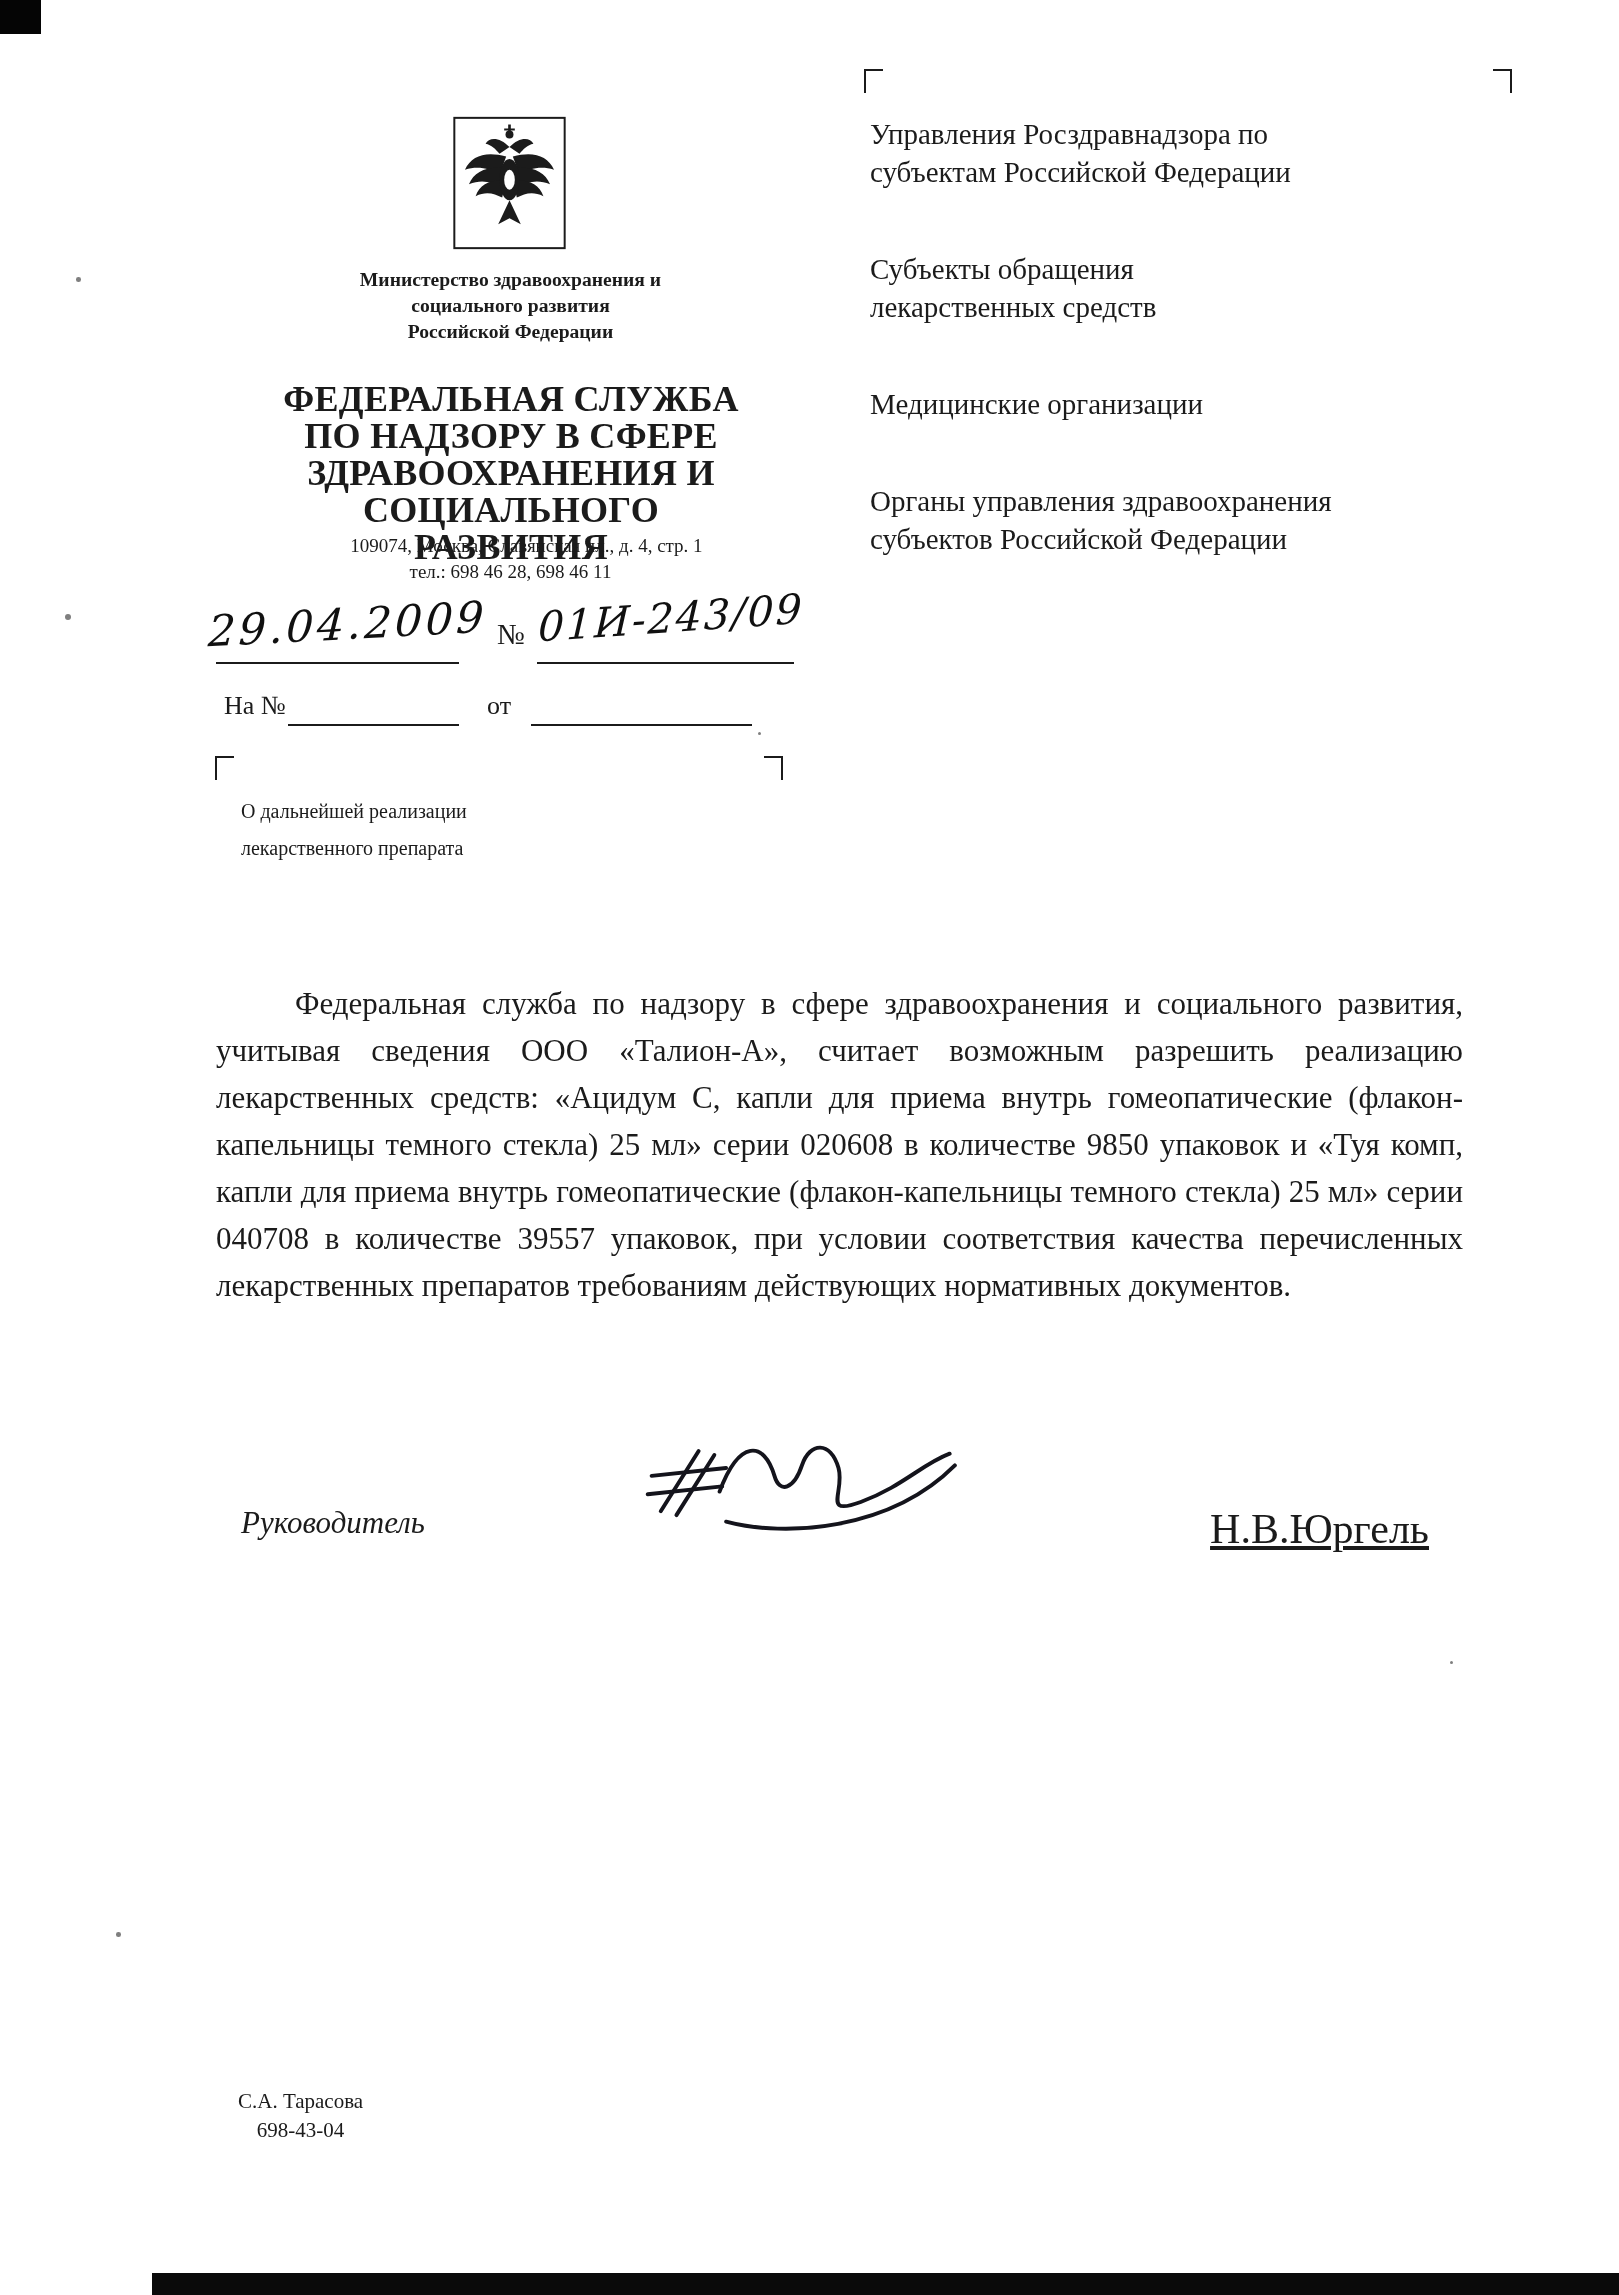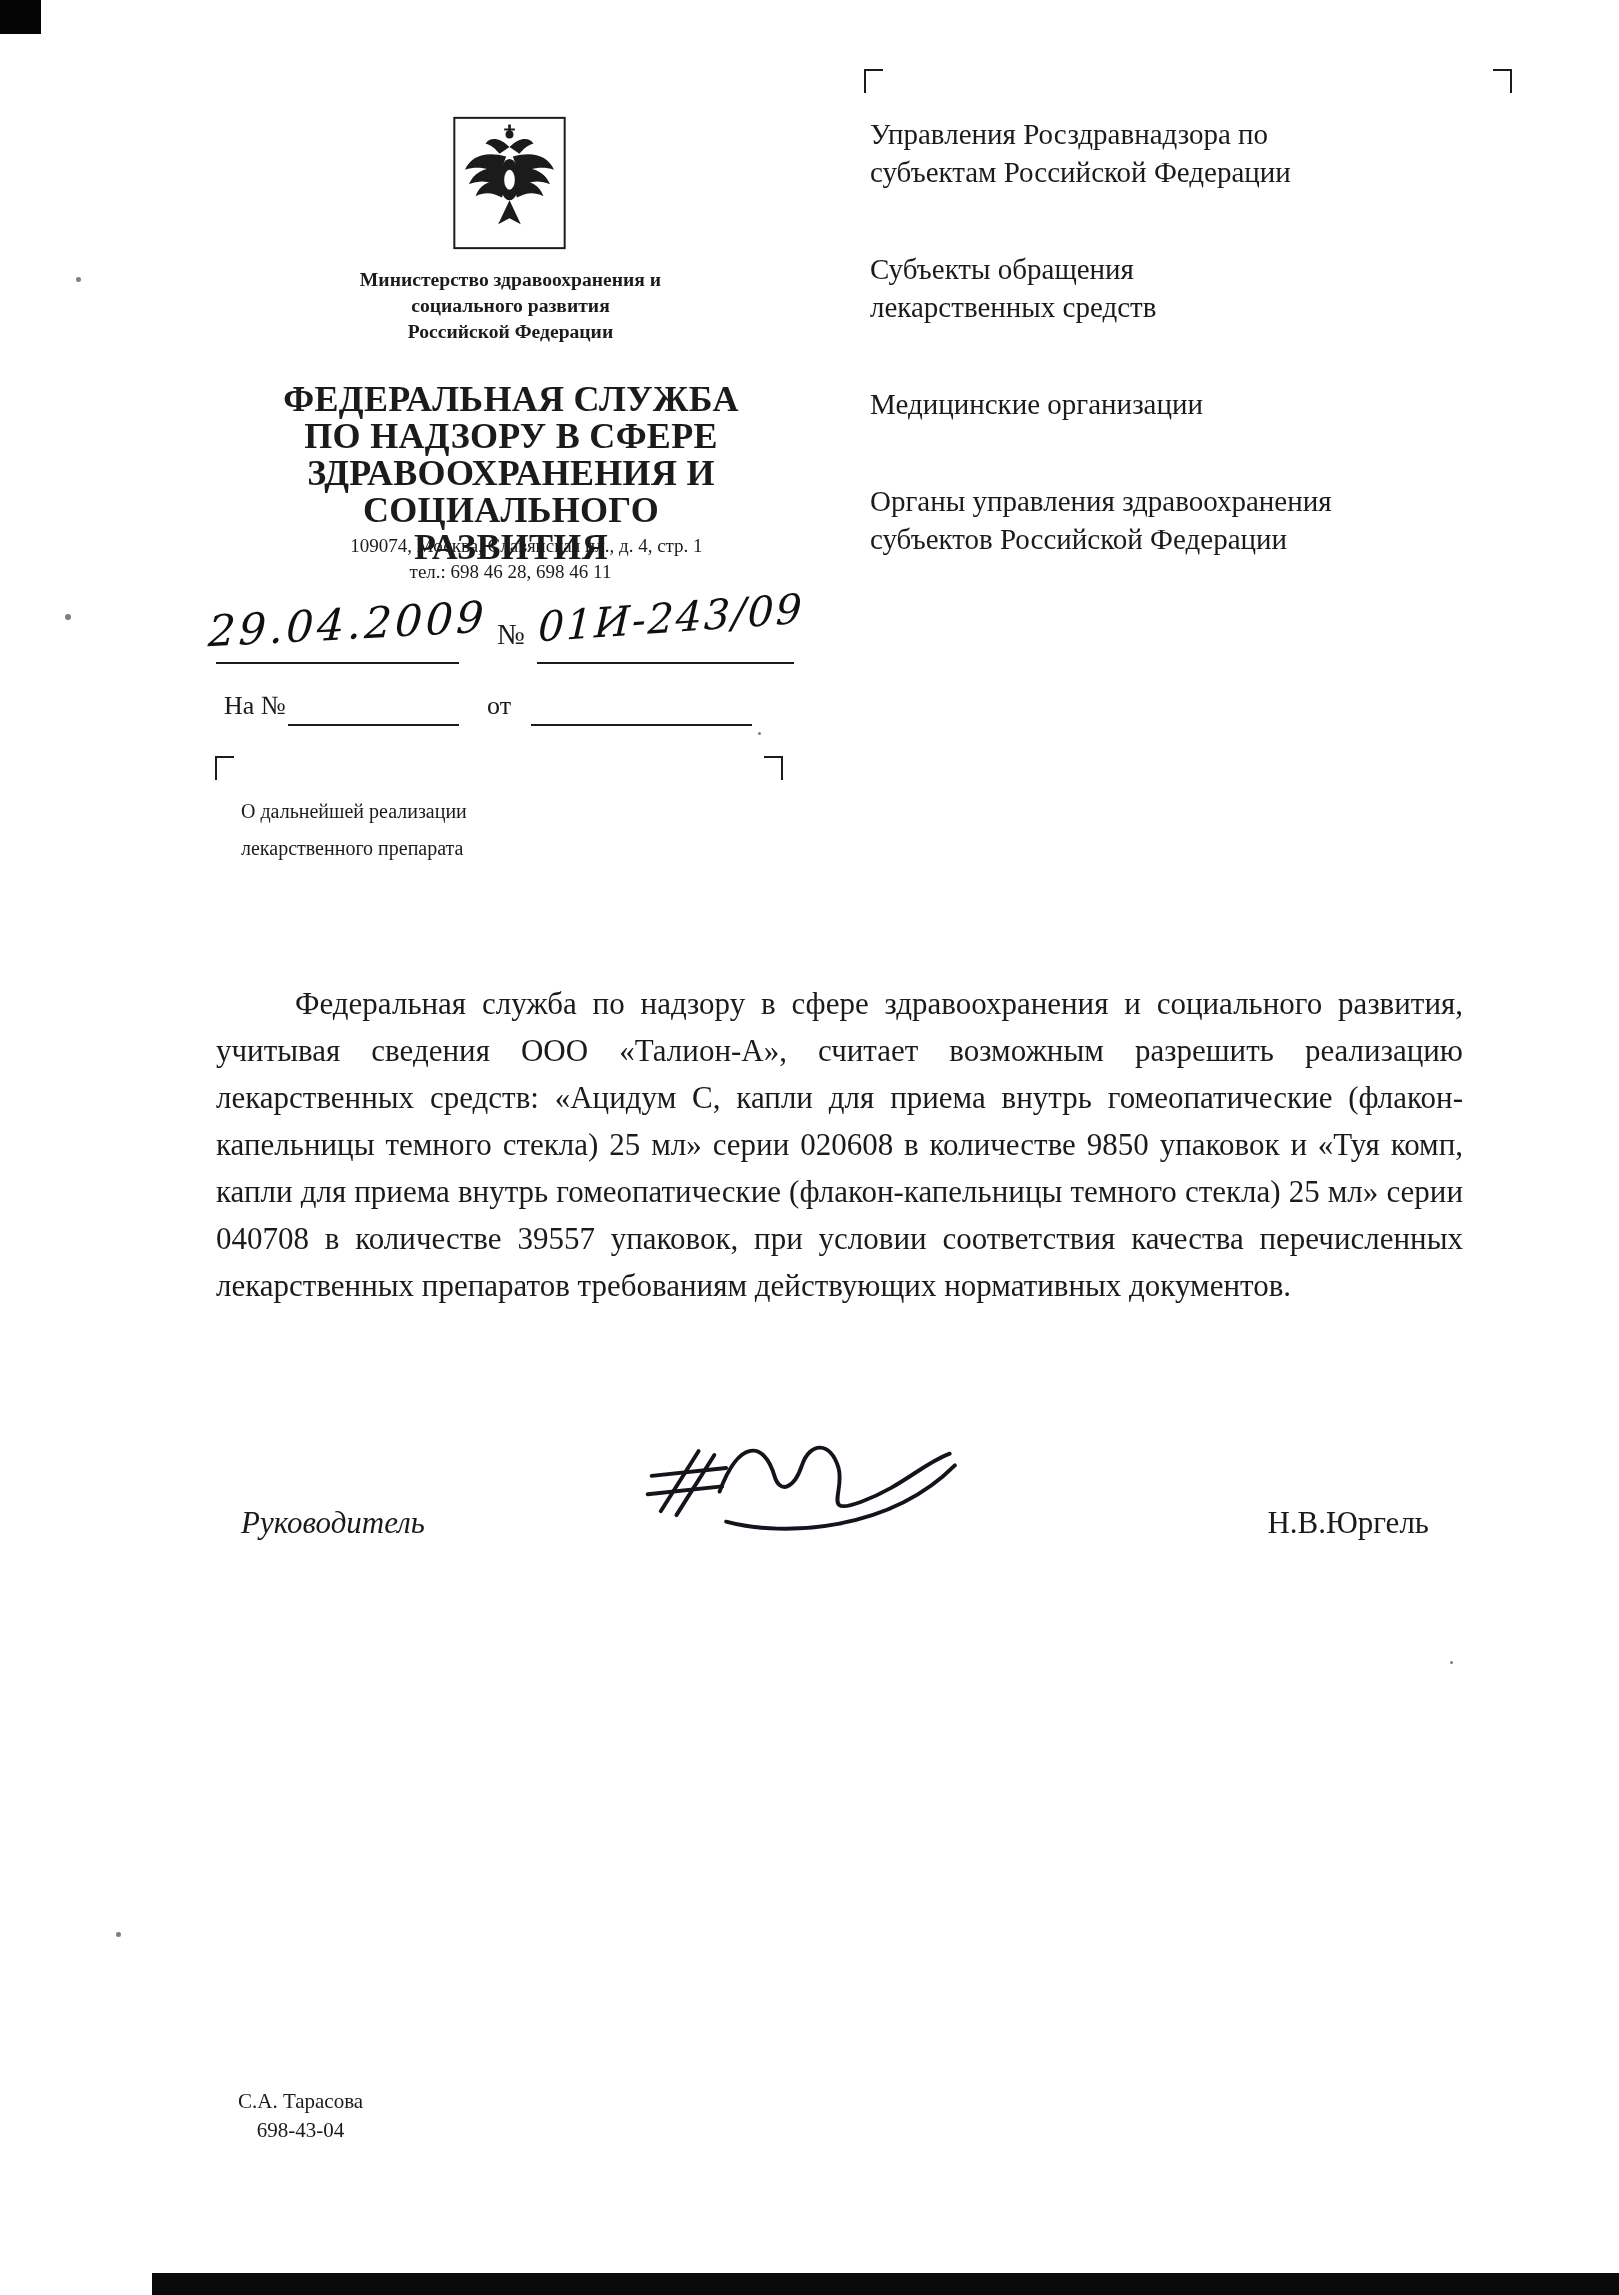--- a/index.html
+++ b/index.html
@@ -62,21 +62,21 @@
 
   
   .body-text{
     left:216px;top:980px;width:1247px;
     font-size:31px;line-height:47px;
     text-align:justify;text-indent:79px;
   }
 
   
   .sig-title{left:241px;top:1505px;font-size:31px;font-style:italic;}
-  .sig-name{right:191px;top:1505px;font-size:31px;}
+  .sig-name{right:191px;top:1505px;font-size:42px;text-decoration:underline;}
   .sig-stroke{left:615px;top:1413px;}
 
   
   .footer{left:238px;top:2087px;font-size:21px;line-height:29px;text-align:center;}
 </style>
 </head>
 <body>
 
 <div class="page">
 

